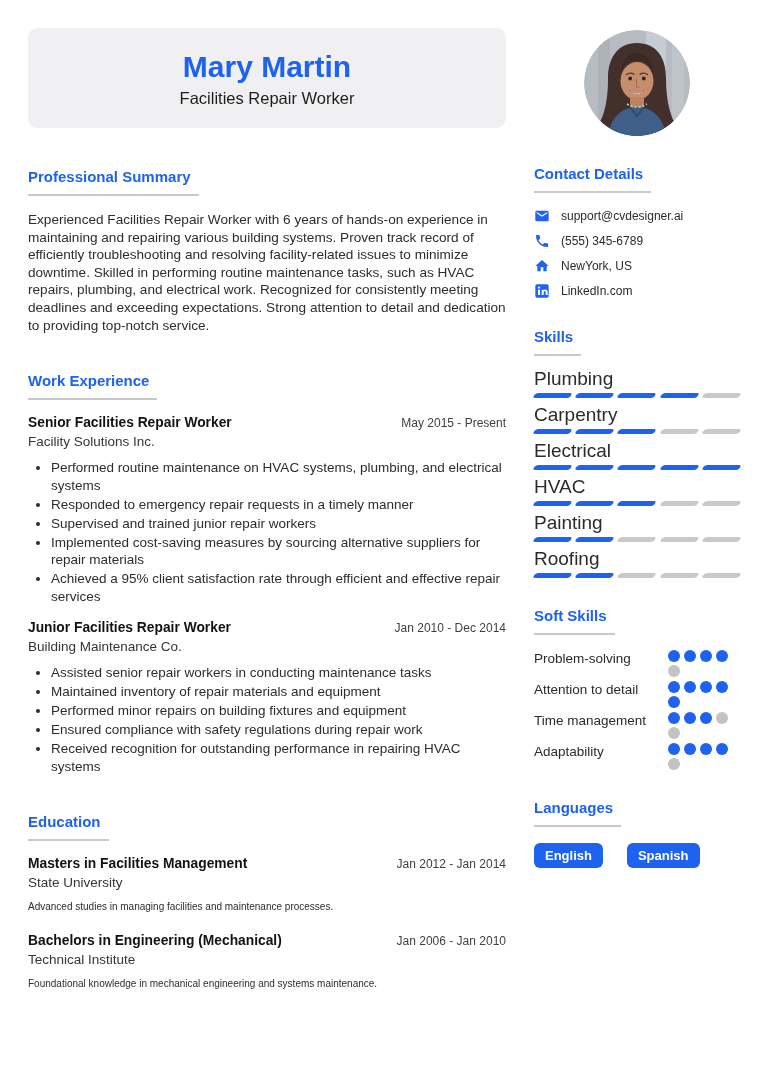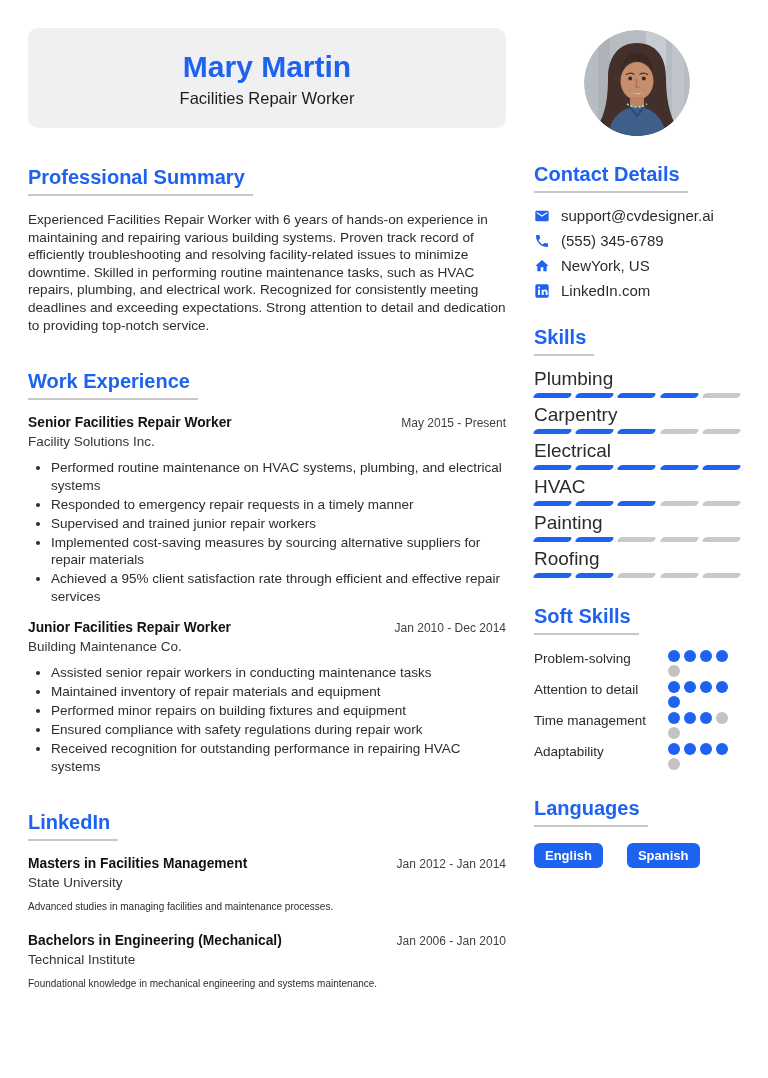--- a/index.html
+++ b/index.html
@@ -40,21 +40,21 @@
     font-size:16.5px;
     margin-top:4px;
   }
 
   
   .section{margin-top:36px;}
   .section.first{margin-top:38px;}
   h2.sec-heading{
     display:inline-block;
     color:var(--accent);
-    font-size:20px;
+    font-size:15px;
     font-weight:bold;
     padding:0 8px 6px 0;
     border-bottom:2px solid var(--underline);
     line-height:22px;
   }
 
   
   .summary-text{
     margin-top:15px;
     font-size:13.6px;
@@ -75,21 +75,21 @@
   }
   .edu-desc{font-size:10px;line-height:17.5px;color:var(--text);margin-top:7px;margin-bottom:10px;}
 
   
   .avatar-wrap{width:106px;height:106px;margin:2px auto 0;border-radius:50%;overflow:hidden;}
   .side-section{margin-top:27px;}
   .side-section .content{margin-top:15px;}
 
   .contact-item{display:flex;align-items:center;gap:11px;margin-bottom:9px;}
   .contact-item svg{flex:0 0 16px;}
-  .contact-text{font-size:15px;color:#2b2b2b;line-height:16px;}
+  .contact-text{font-size:12px;color:#2b2b2b;line-height:16px;}
 
   .skill-item{margin-bottom:9px;}
   .skill-name{font-size:19px;color:#2b2b2b;line-height:16px;margin-bottom:6px;display:block;}
   .skill-bar{display:flex;gap:5px;height:5px;}
   .skill-bar .seg{
     flex:1;height:5px;border-radius:3px;
     background:var(--bar-off);
     transform:skewX(-32deg);
   }
   .skill-bar .seg.on{background:var(--accent);}
@@ -159,21 +159,21 @@
           <li>Assisted senior repair workers in conducting maintenance tasks</li>
           <li>Maintained inventory of repair materials and equipment</li>
           <li>Performed minor repairs on building fixtures and equipment</li>
           <li>Ensured compliance with safety regulations during repair work</li>
           <li>Received recognition for outstanding performance in repairing HVAC systems</li>
         </ul>
       </div>
     </div>
 
     <div class="section">
-      <h2 class="sec-heading">LinkedIn</h2>
+      <h2 class="sec-heading">Education</h2>
 
       <div class="entry">
         <div class="entry-head">
           <span class="entry-title">Masters in Facilities Management</span>
           <span class="entry-dates">Jan 2012 - Jan 2014</span>
         </div>
         <div class="entry-sub">State University</div>
         <div class="edu-desc">Advanced studies in managing facilities and maintenance processes.</div>
       </div>
 

